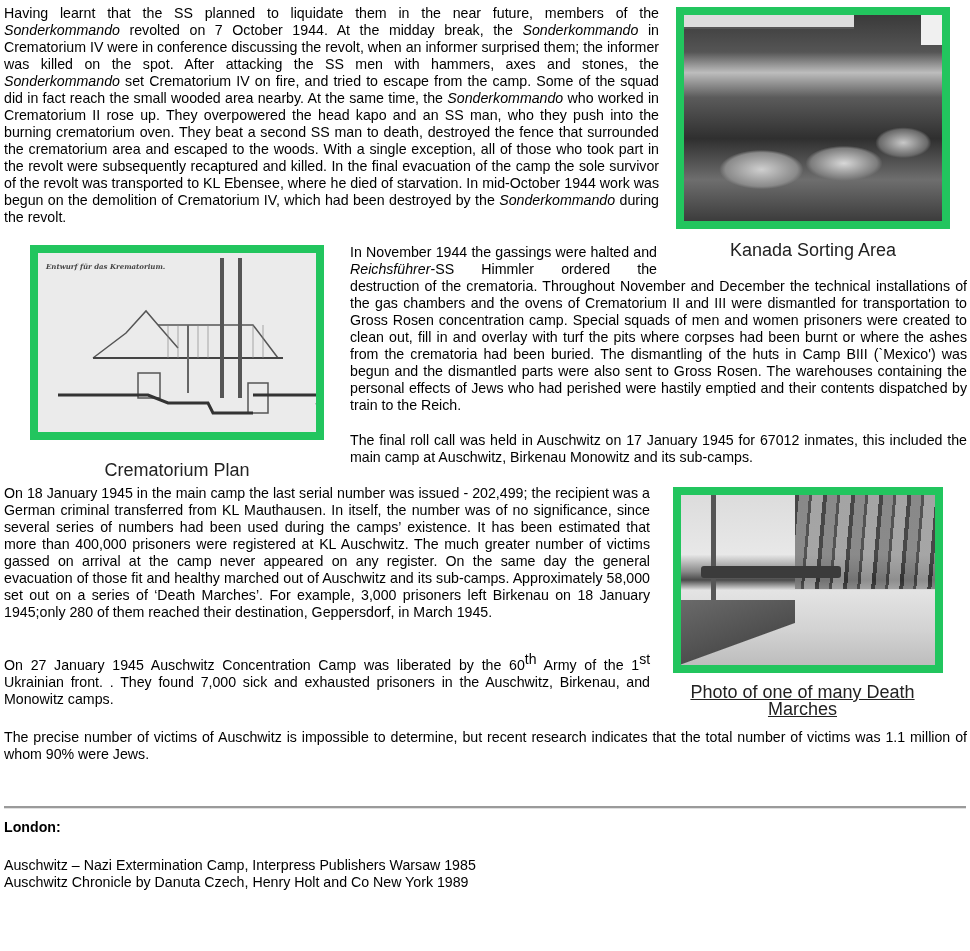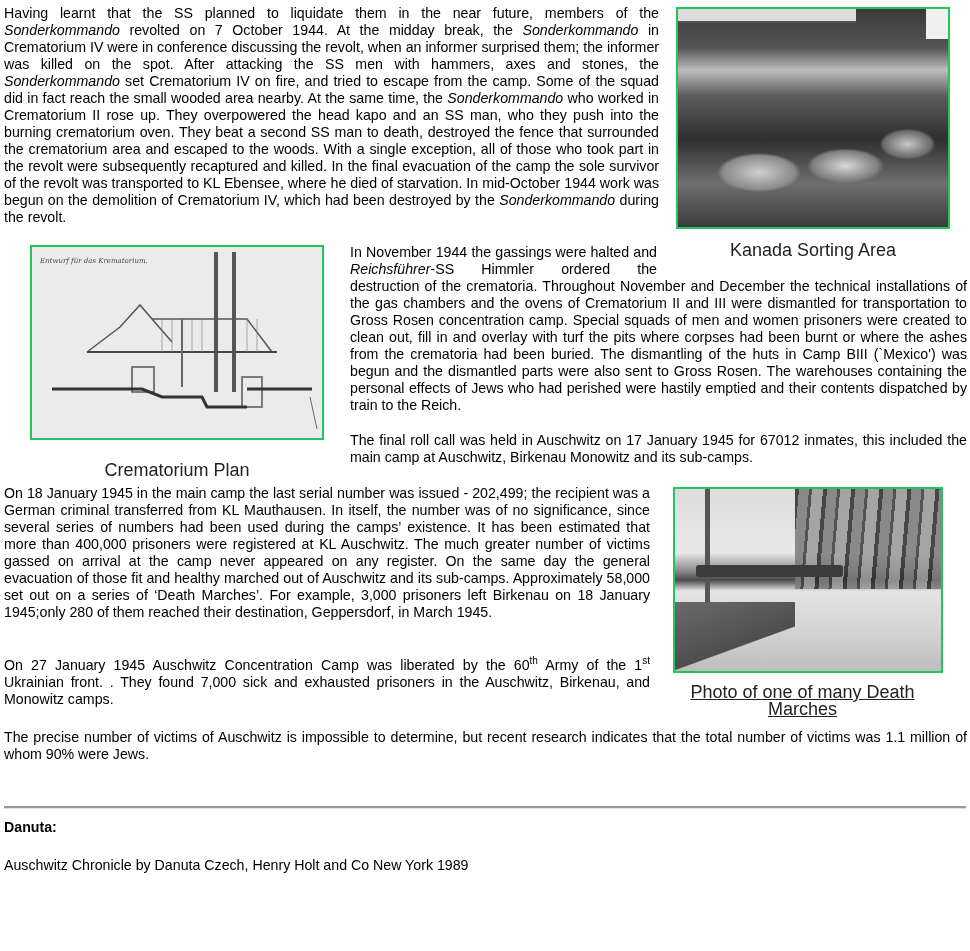--- a/index.html
+++ b/index.html
@@ -1,23 +1,23 @@
 <!DOCTYPE html>
 <html><head>
   <meta charset="utf-8">
   <style>
     html, body { margin:0; padding:0; background:#ffffff; }
     body { width:970px; height:951px; position:relative; overflow:hidden;
       font-family:"Liberation Sans", sans-serif; font-size:14.2px; line-height:17px; color:#000; }
     .abs { position:absolute; }
     .para { text-align:justify; margin:0; }
     .para.last-left { text-align-last:left; }
-    .photo { position:absolute; box-sizing:border-box; border:2px solid #22c55e; overflow:hidden; }
+    .photo { position:absolute; box-sizing:border-box; border:8px solid #22c55e; overflow:hidden;font-weight:bold; }
     .caption { position:absolute; text-align:center; font-size:18px; color:#222; }
-    sup { font-size:10px; line-height:0; vertical-align:6px; }
+    sup { font-size:14px; line-height:0; vertical-align:6px; }
     hr.sep { position:absolute; left:4px; width:962px; top:806px; margin:0; border:0;
       border-top:2px solid #9a9a9a; border-bottom:1px solid #e0e0e0; height:0; }
     .sources-title { font-weight:bold; }
     .sources-list { list-style:none; margin:0; padding:0; }
     .sources-list li { margin:0; padding:0; line-height:17px; }
     
     .kanada { background:
         radial-gradient(ellipse 60px 28px at 30% 75%, #cfcfcf 0%, #8a8a8a 60%, transparent 70%),
         radial-gradient(ellipse 55px 25px at 62% 72%, #d8d8d8 0%, #7d7d7d 60%, transparent 70%),
         radial-gradient(ellipse 40px 22px at 85% 62%, #c8c8c8 0%, #6a6a6a 60%, transparent 70%),
@@ -89,16 +89,17 @@
 <div class="caption" style="left:660px; top:684px; width:285px;text-decoration:underline;">Photo of one of many Death Marches</div>
 
 <p class="para abs last-left" style="left:4px; top:657px; width:646px;">
   <span>On 27 January 1945 Auschwitz Concentration Camp was liberated by the 60</span><sup>th</sup><span> Army of the 1</span><sup>st</sup><span> Ukrainian front. . They found 7,000 sick and exhausted prisoners in the Auschwitz, Birkenau, and Monowitz camps.</span>
 </p>
 
 <p class="para abs last-left" style="left:4px; top:729px; width:963px;">The precise number of victims of Auschwitz is impossible to determine, but recent research indicates that the total number of victims was 1.1 million of whom 90% were Jews.</p>
 
 <hr class="sep">
 
-<div class="abs sources-title" style="left:4px; top:819px;">Danuta:</div>
+<div class="abs sources-title" style="left:4px; top:819px;">London:</div>
 <ul class="sources-list abs" style="left:4px; top:857px; width:960px;">
+  <li>Auschwitz – Nazi Extermination Camp,  Interpress Publishers Warsaw 1985</li>
   <li>Auschwitz Chronicle by Danuta Czech, Henry Holt and Co New York 1989</li>
 </ul>
 
 </body></html>

